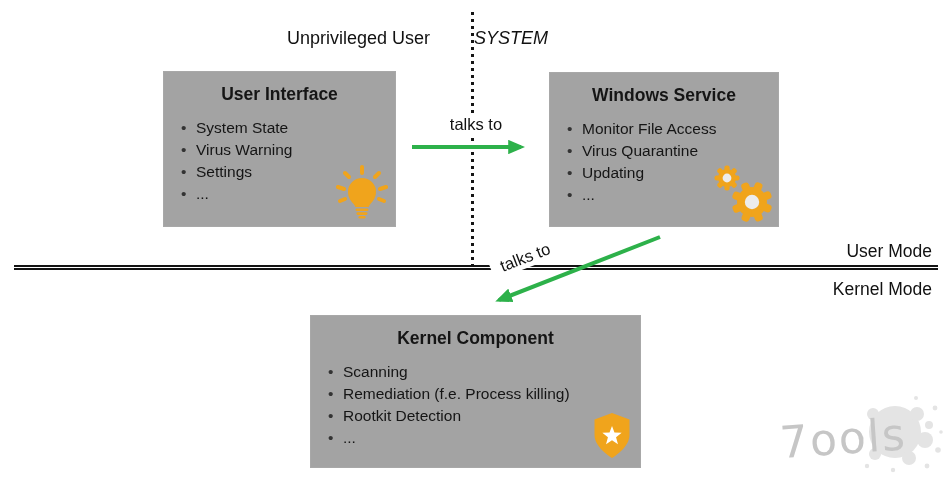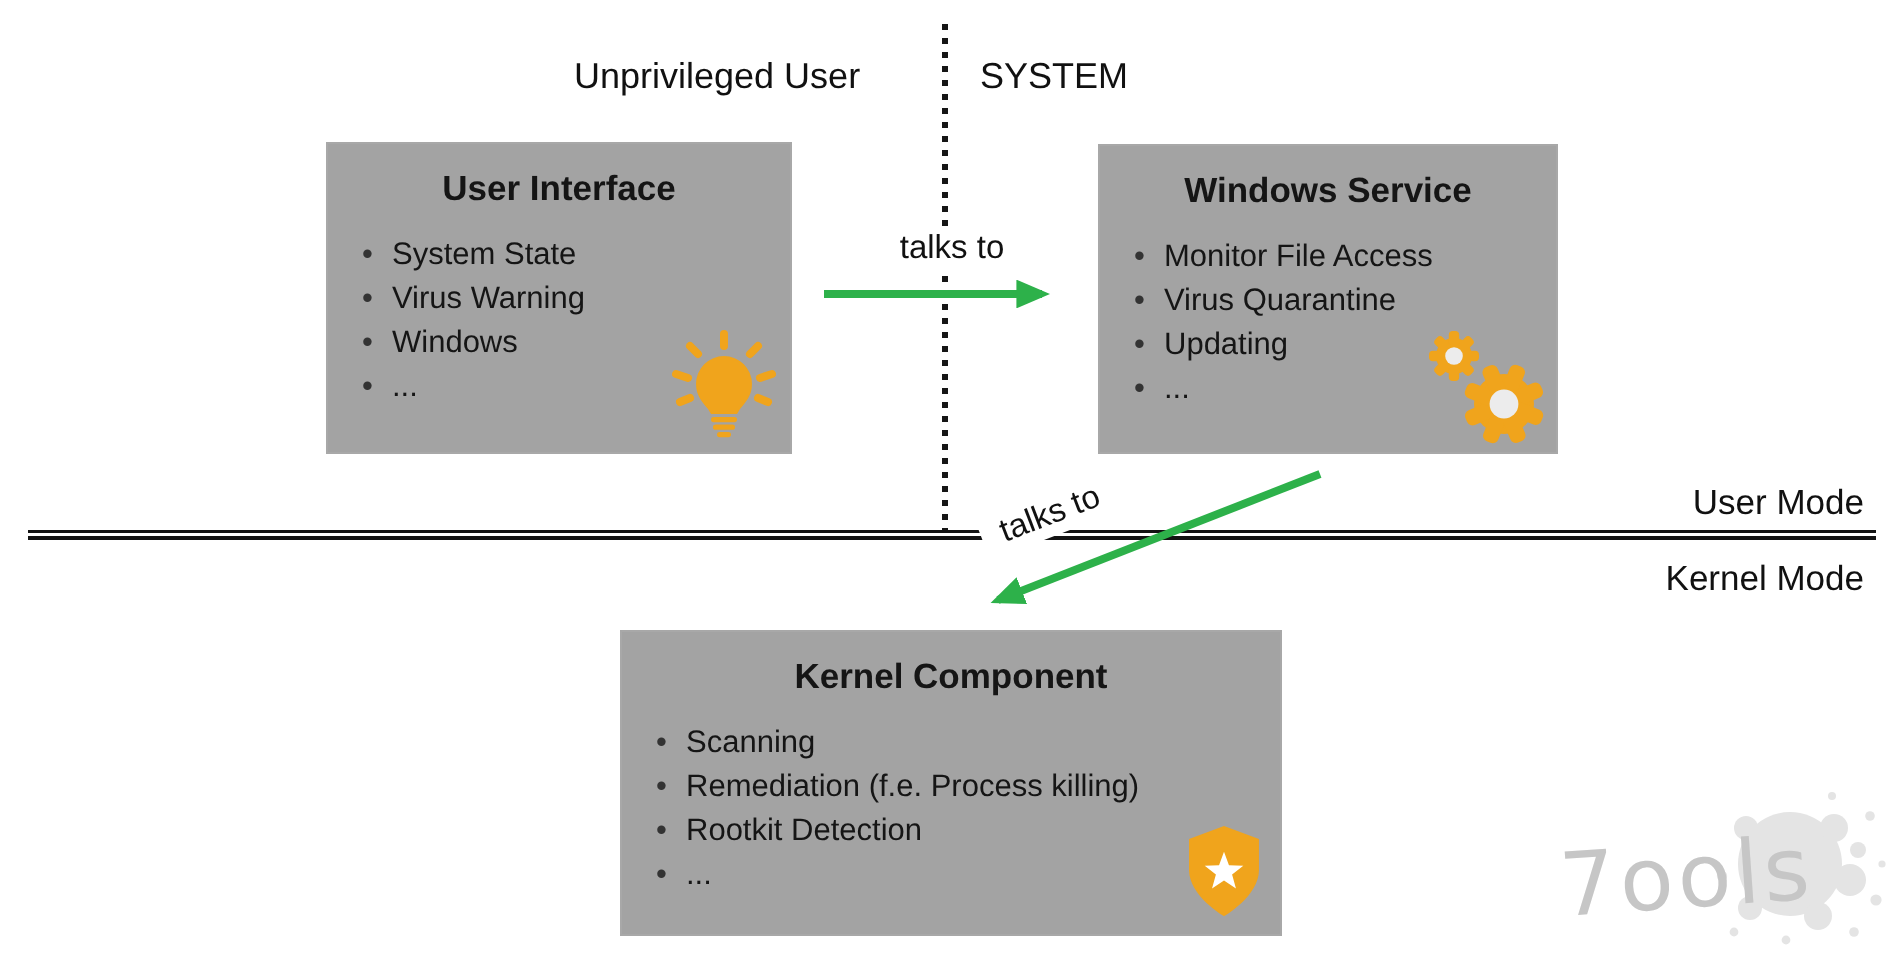--- a/index.html
+++ b/index.html
@@ -4,21 +4,21 @@
 <style>
   * { margin:0; padding:0; box-sizing:border-box; }
   html,body { background:#ffffff; }
   #canvas {
     position:relative; width:945px; height:483px; background:#ffffff;
     font-family:"Liberation Sans", sans-serif; color:#1a1a1a; overflow:hidden;
   }
   
   .zone-label { position:absolute; font-size:18px; color:#111; white-space:nowrap;margin-top:12px; }
   #label-unprivileged { left:287px; top:16px; }
-  #label-system { left:490px; top:16px; }
+  #label-system { left:474px; top:16px;font-style:italic; }
 
   
   #dotted-line {
     position:absolute; left:471px; top:12px; width:3px; height:255px;
     background:repeating-linear-gradient(to bottom,#151515 0 3px,transparent 3px 7px);
   }
 
   
   #mode-separator {
     position:absolute; left:14px; top:265px; width:924px; height:5px;
@@ -93,21 +93,21 @@
 
   <div id="mode-separator"></div>
   <div id="label-user-mode" class="mode-label">User Mode</div>
   <div id="label-kernel-mode" class="mode-label">Kernel Mode</div>
 
   <div id="box-user-interface" class="box">
     <h3>User Interface</h3>
     <ul>
       <li>System State</li>
       <li>Virus Warning</li>
-      <li>Windows</li>
+      <li>Settings</li>
       <li>...</li>
     </ul>
     <div id="lightbulb-wrap" class="box-icon">
       <svg width="52" height="54" viewBox="0 0 52 54">
         <g stroke="#f0a41c" stroke-width="4" stroke-linecap="round">
           <line x1="26" y1="8" x2="26" y2="2"></line>
           <line x1="13" y1="12" x2="9" y2="8"></line>
           <line x1="39" y1="12" x2="43" y2="8"></line>
           <line x1="8" y1="24" x2="2" y2="22"></line>
           <line x1="44" y1="24" x2="50" y2="22"></line>

